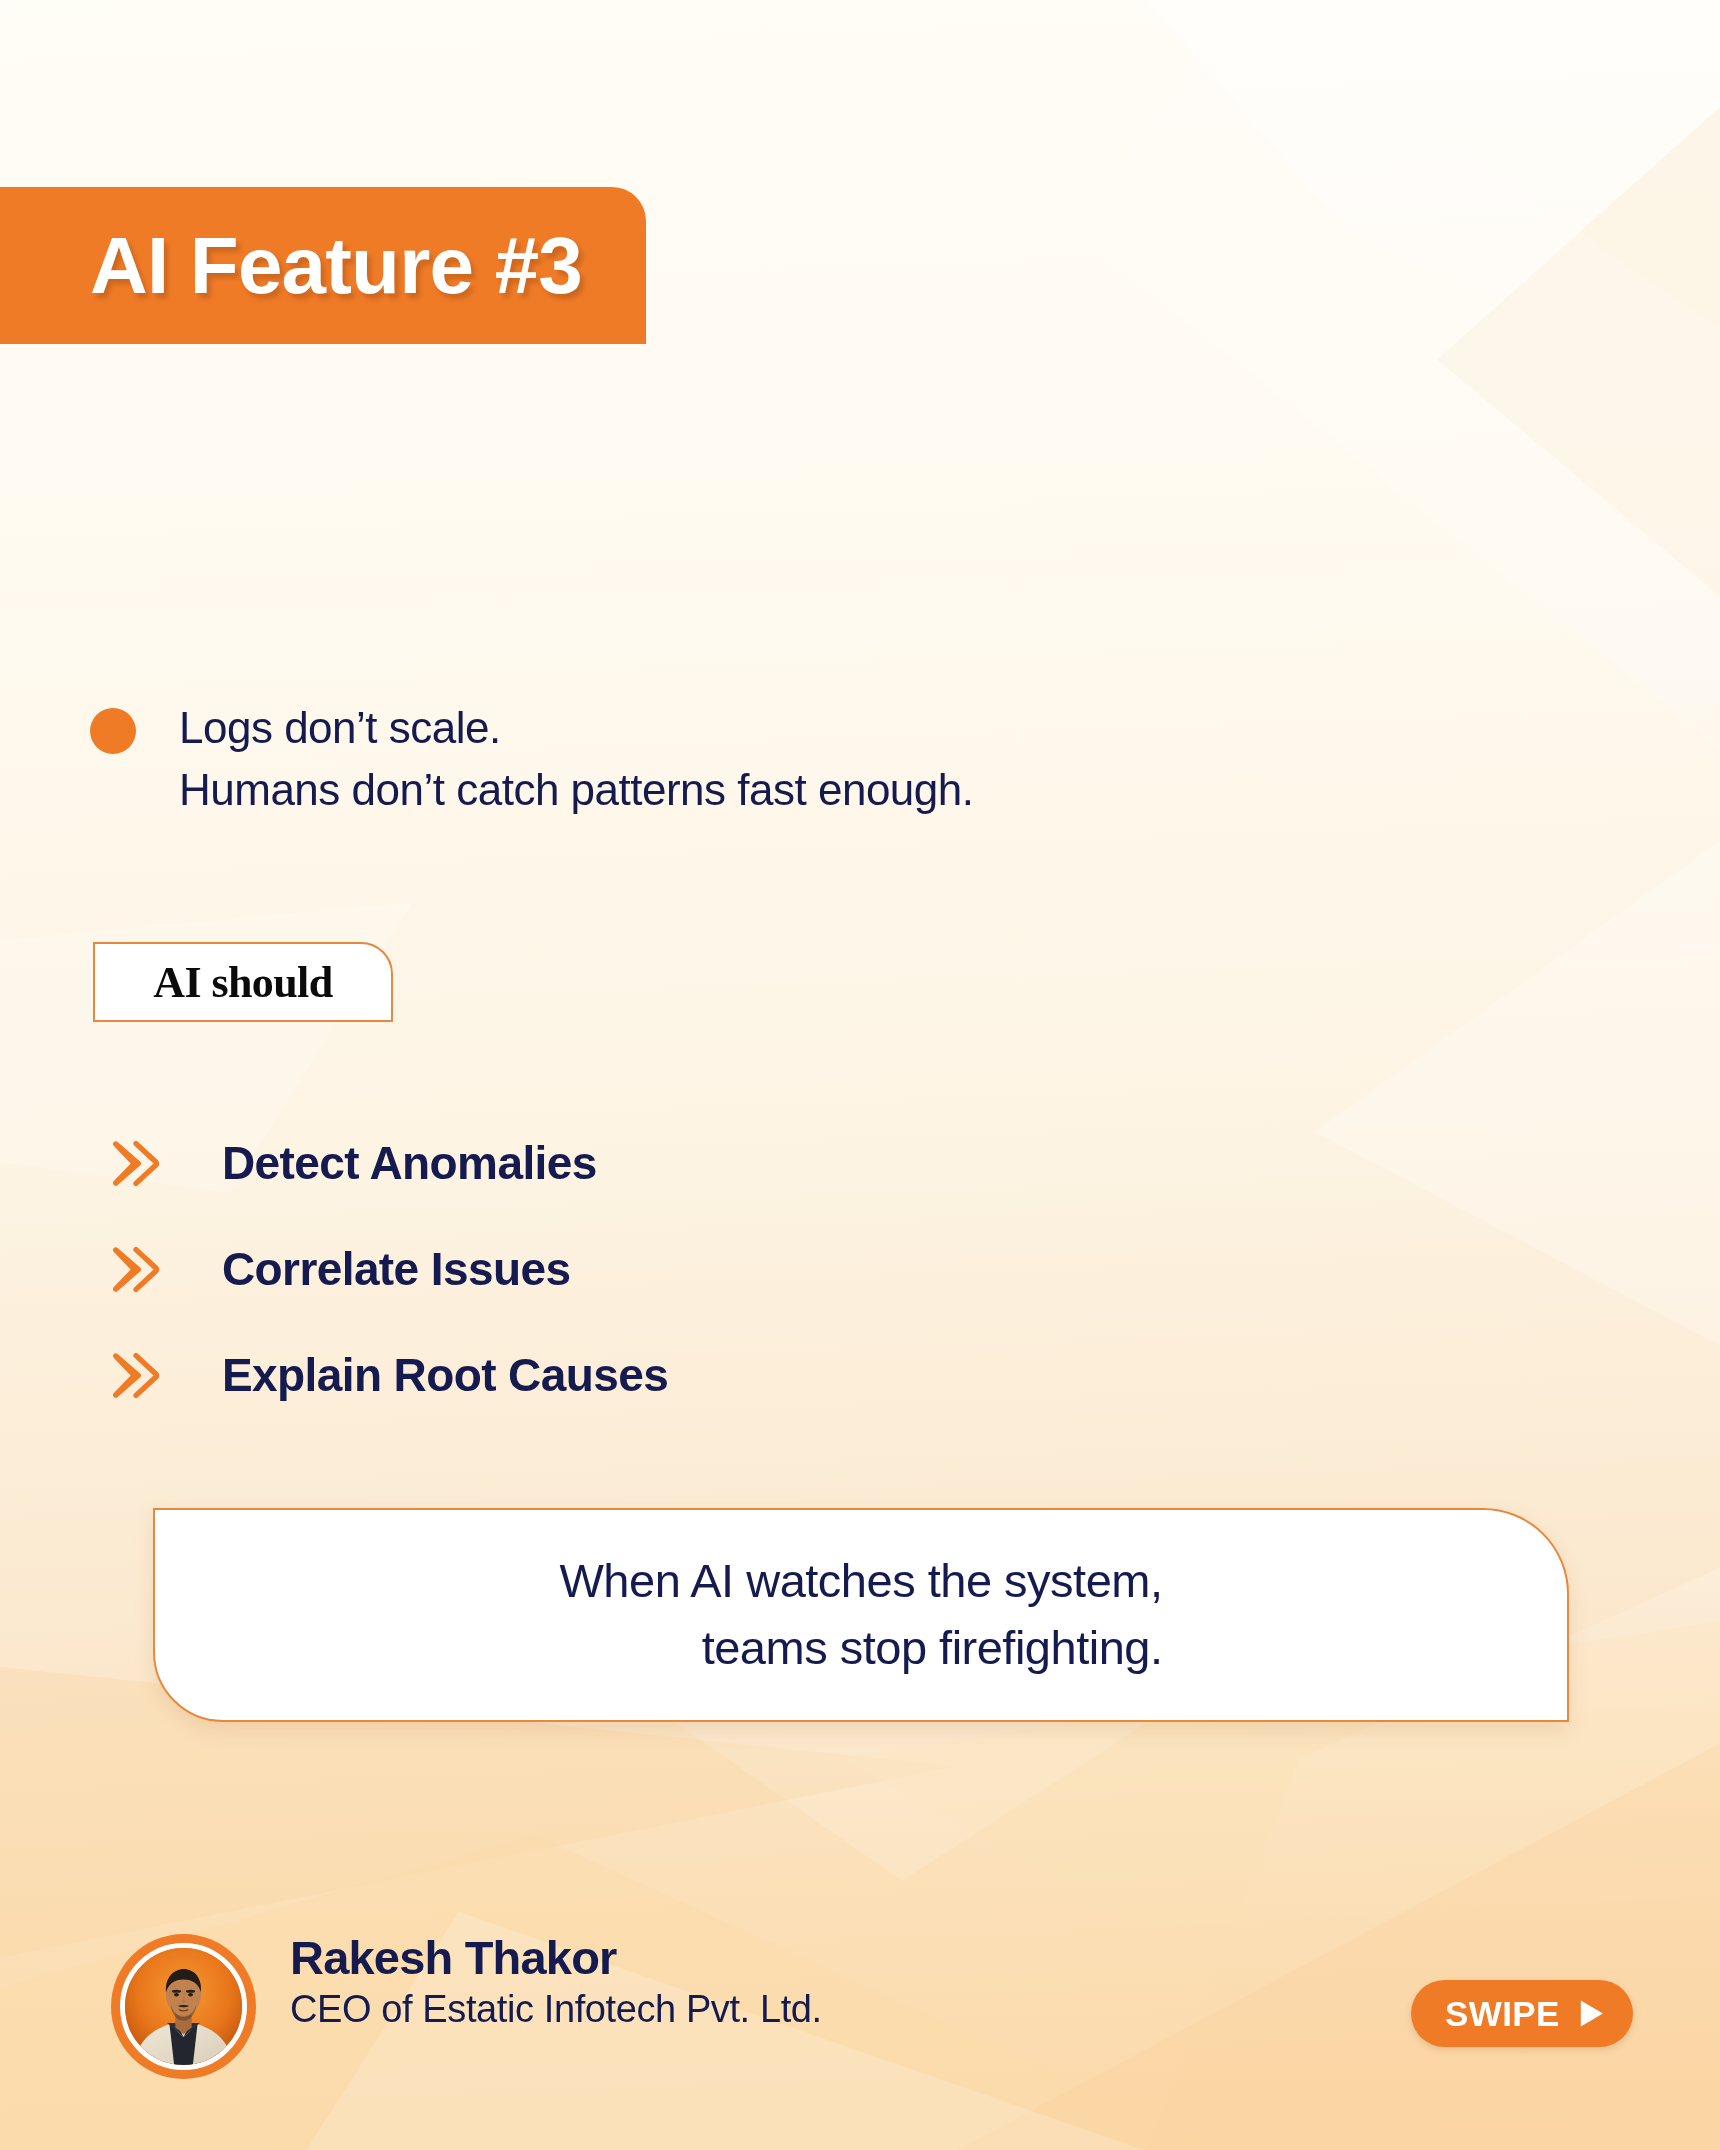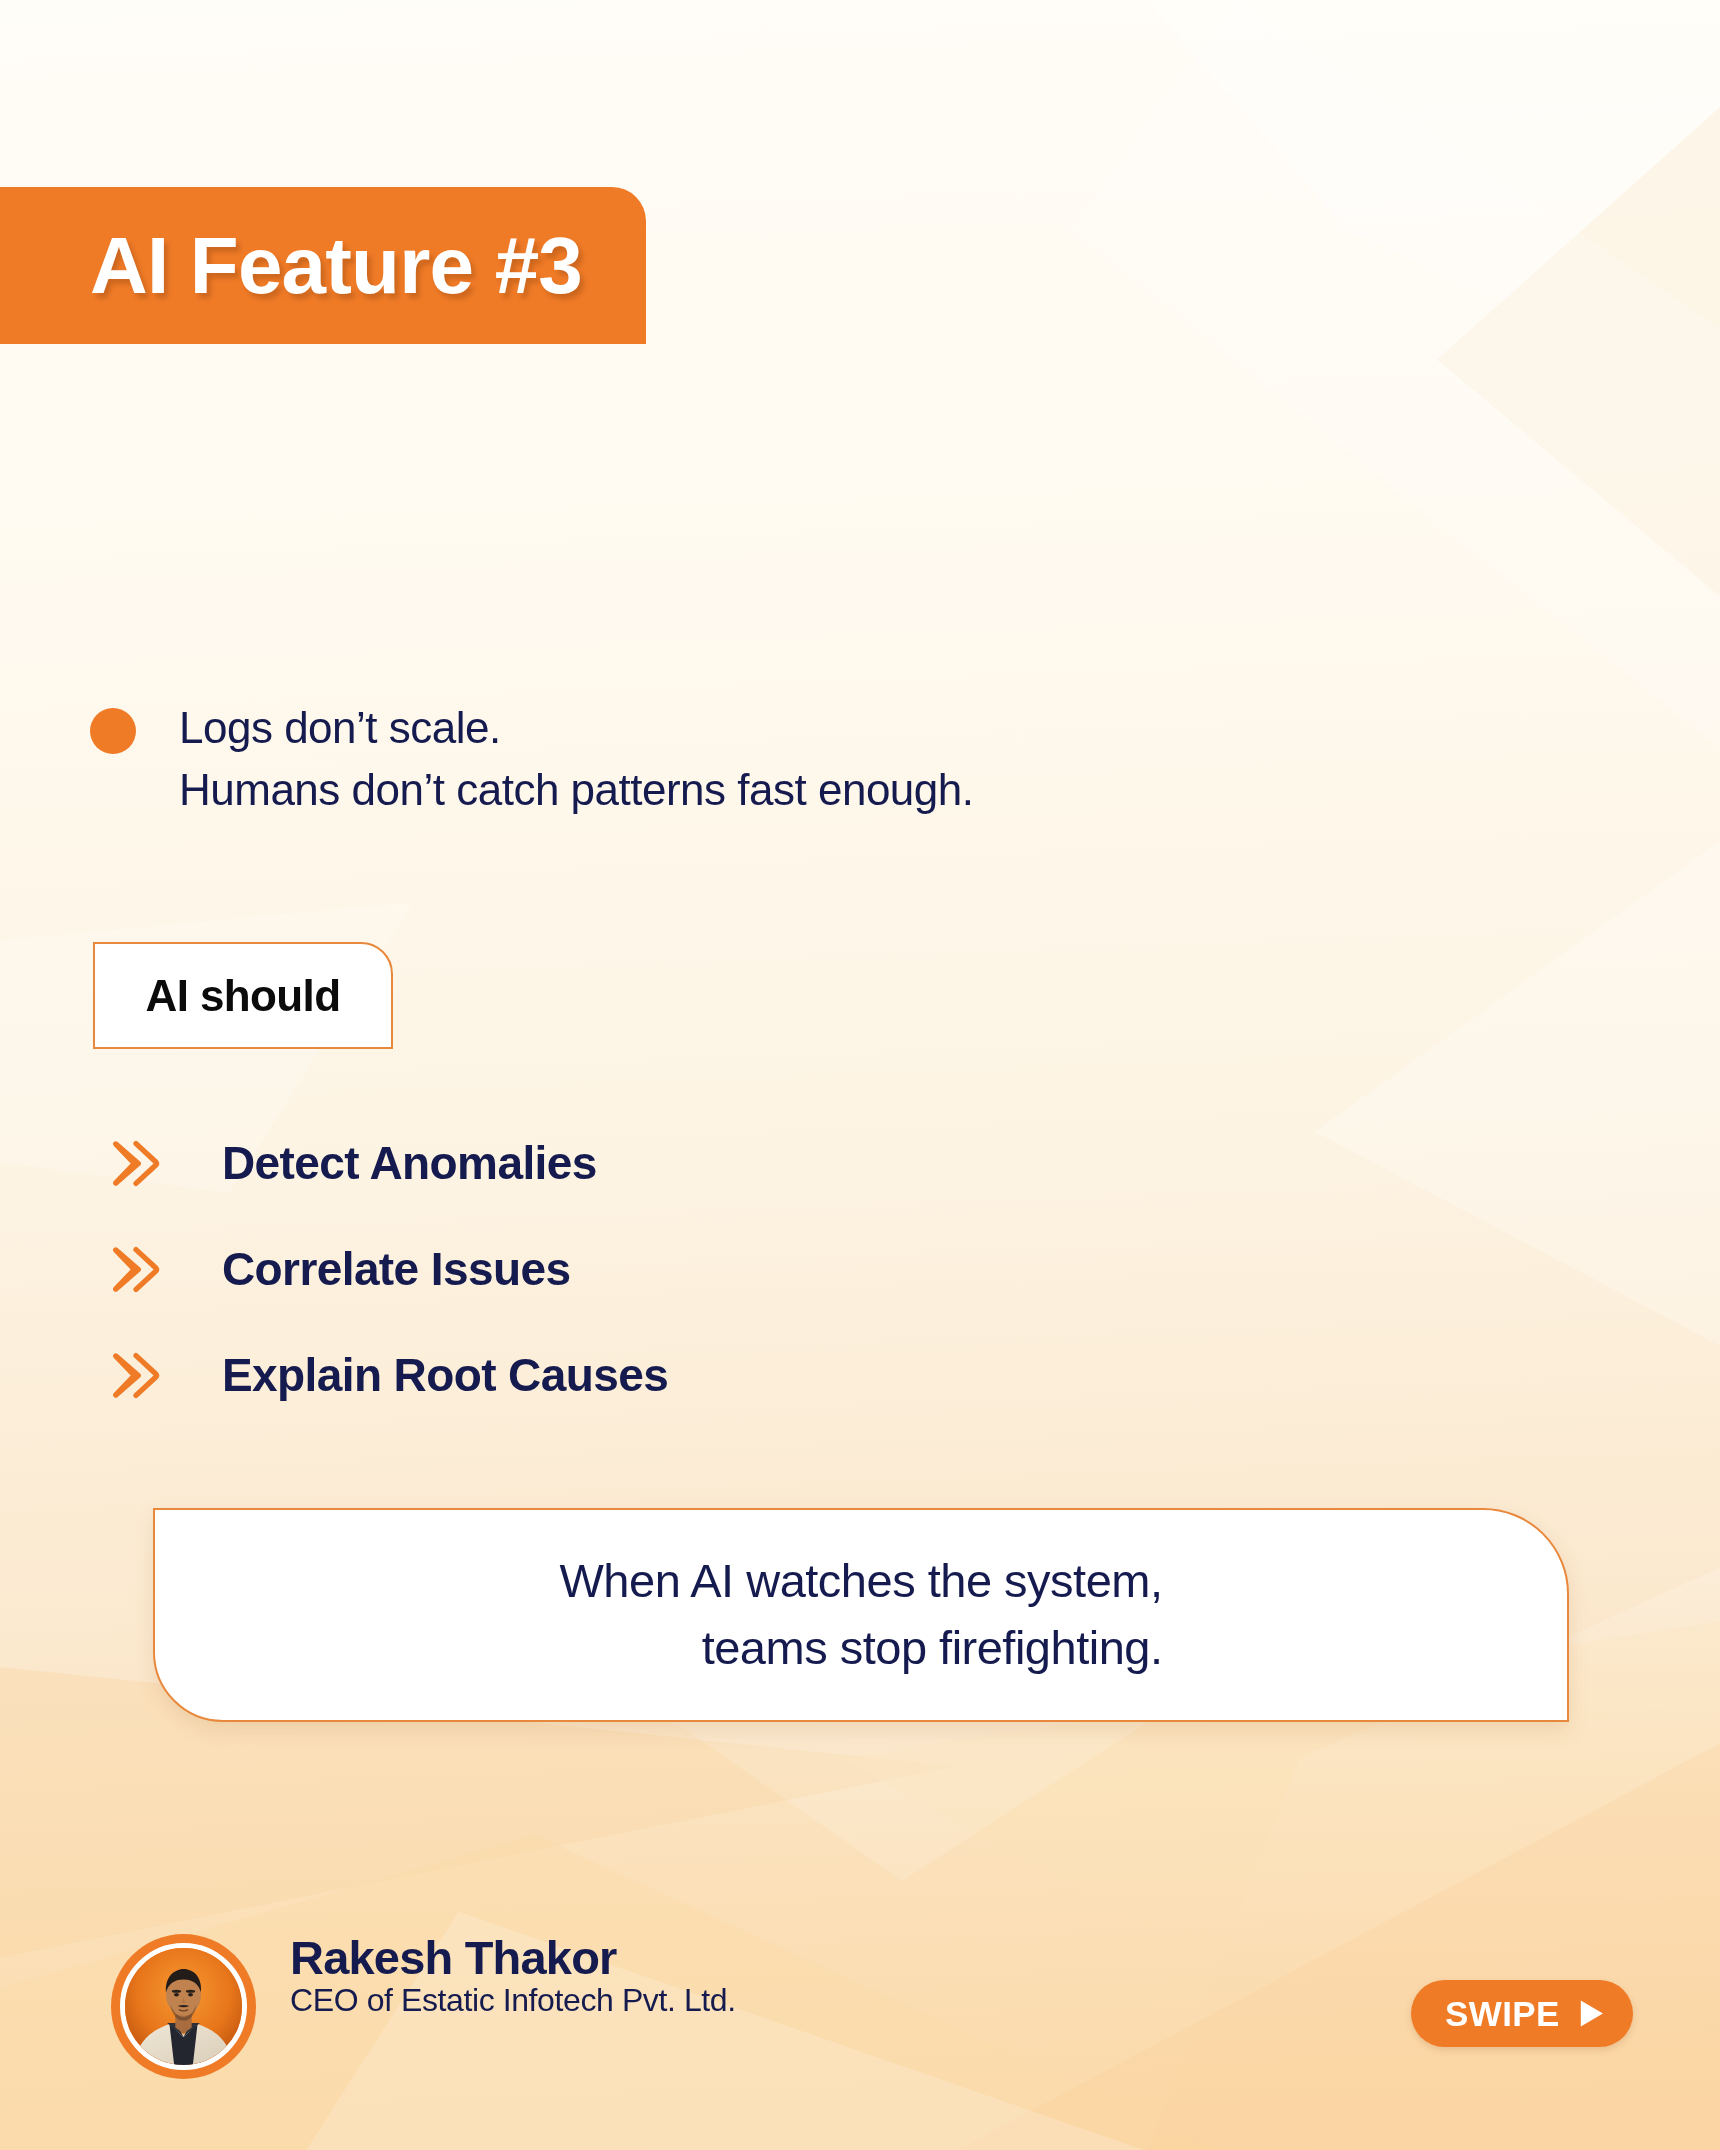--- a/index.html
+++ b/index.html
@@ -90,28 +90,29 @@
     letter-spacing: -0.5px;
     white-space: pre-line;
   }
 
   
   .badge {
     position: absolute;
     left: 93px;
     top: 942px;
     width: 300px;
-    height: 107px;
+    height: 80px;
     background: #ffffff;
     border: 2.3px solid #E8883C;
     border-radius: 0 32px 0 0;
     box-sizing: border-box;
     display: flex;
     align-items: center;
     justify-content: center;
+    font-family: Liberation Serif, serif;
   }
   .badge-text {
     color: #0B0B0B;
     font-size: 44px;
     font-weight: 800;
     letter-spacing: -0.6px;
   }
 
   
   .cap-list {
@@ -202,25 +203,25 @@
   }
   .footer-name {
     color: #151B4E;
     font-size: 47px;
     font-weight: 800;
     letter-spacing: -0.8px;
     display: block;
   }
   .footer-role {
     color: #151B4E;
-    font-size: 32px;
+    font-size: 38px;
     font-weight: 400;
     letter-spacing: -0.4px;
     display: block;
-    margin-top: 3px;
+    margin-top: 9px;
   }
 
   
   .swipe {
     position: absolute;
     left: 1411px;
     top: 1980px;
     height: 67px;
     padding: 0 27.5px 0 34px;
     border-radius: 34px;

